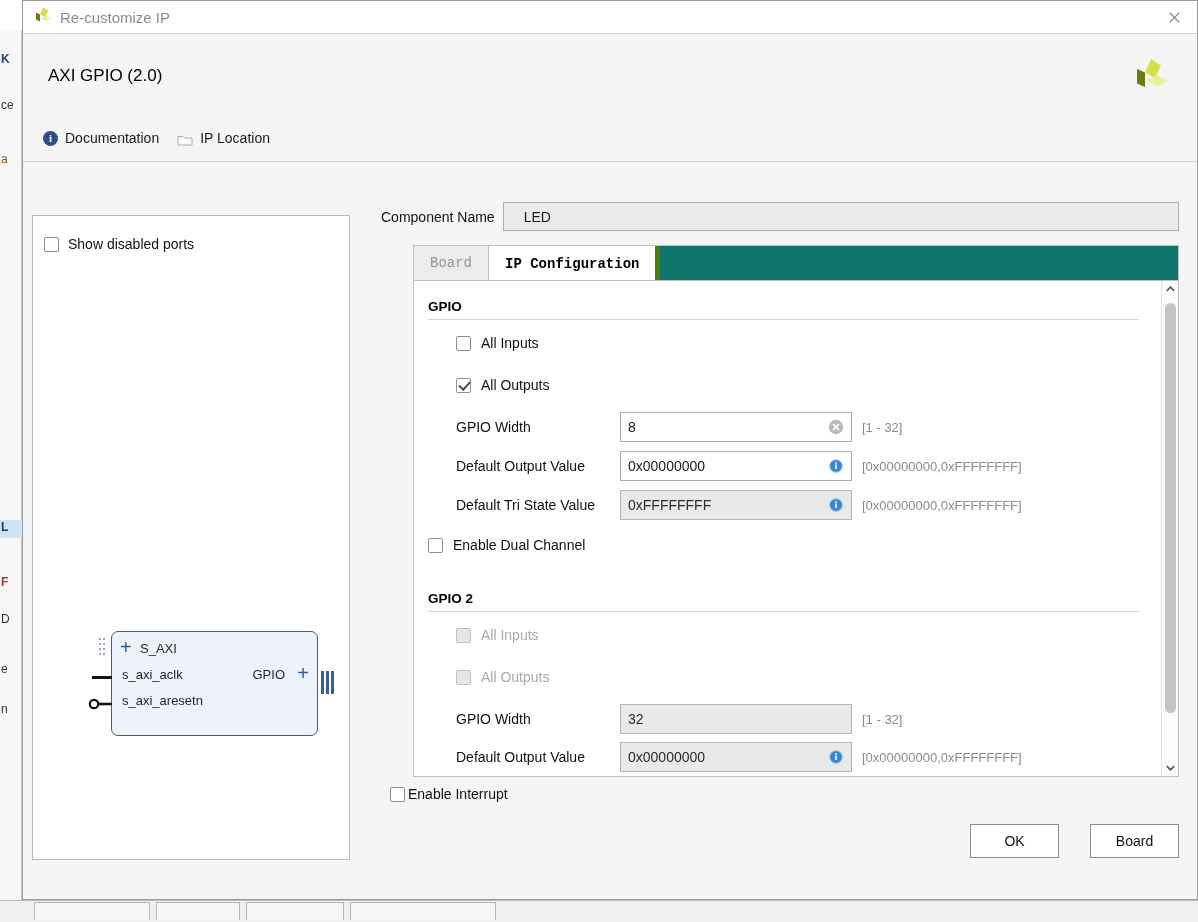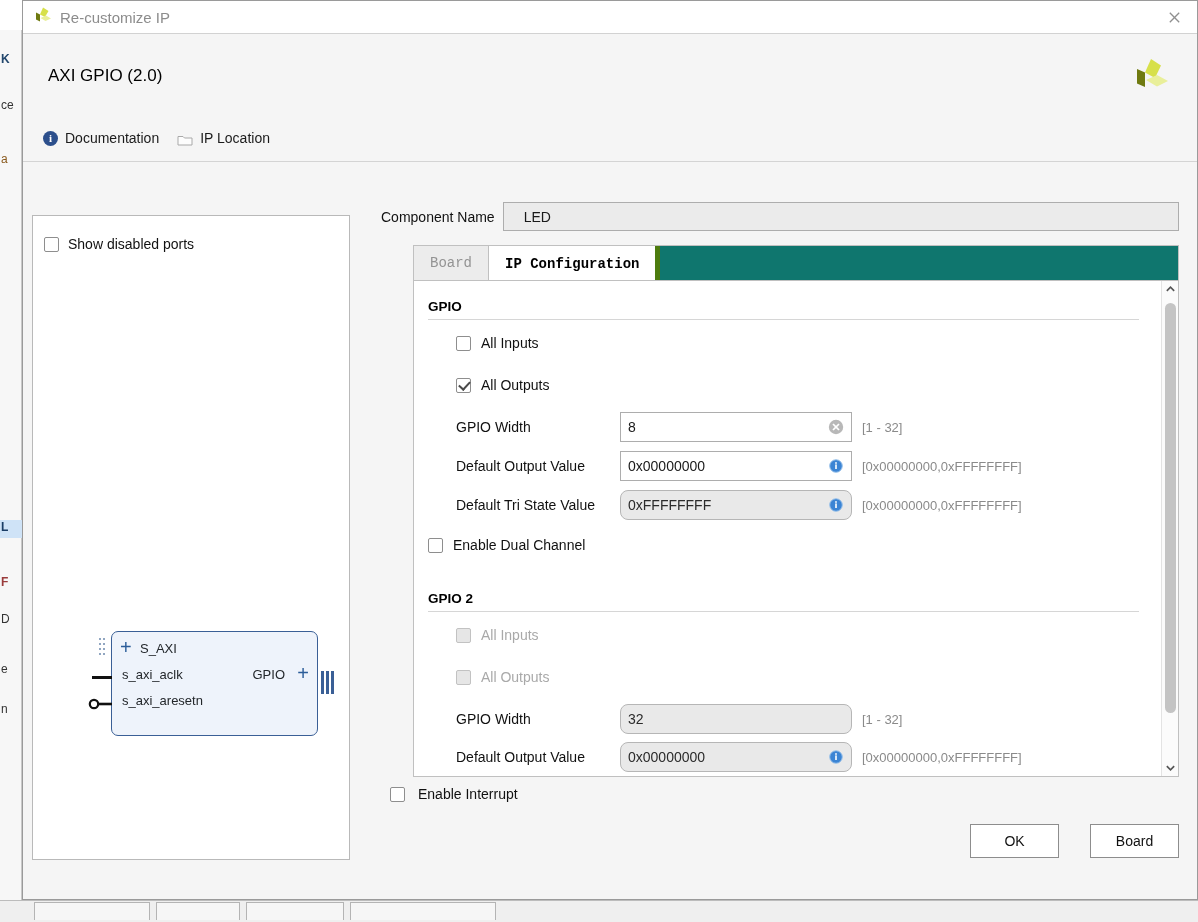--- a/index.html
+++ b/index.html
@@ -223,21 +223,21 @@
   .fld-label {
     position: absolute; left: 28px; top: 50%; transform: translateY(-50%);
     font-size: 14px; color: #111; white-space: nowrap;
   }
   .fld-input {
     position: absolute; left: 192px; width: 232px; height: 30px;
     border: 1px solid #adadad; background: #ffffff;
     display: flex; align-items: center; padding-left: 7px;
     font-size: 14px; color: #1a1a1a;
   }
-  .fld-input.disabled { background: #e9e9e9; color: #2b2b2b; border-color: #b6b6b6; border-radius: 8px; }
+  .fld-input.disabled { background: #e9e9e9; color: #2b2b2b; border-color: #b6b6b6; }
   .fld-hint {
     position: absolute; left: 434px; top: 50%; transform: translateY(-50%);
     font-size: 13px; color: #8a8a8a; white-space: nowrap;
   }
   .clear-ic {
     position: absolute; right: 7px; top: 50%; transform: translateY(-50%);
     width: 16px; height: 16px; cursor: pointer;
   }
   .info-ic {
     position: absolute; right: 8px; top: 50%; transform: translateY(-50%);
@@ -245,21 +245,21 @@
   }
   .cb-row {
     position: absolute; display: flex; align-items: center; gap: 10px; cursor: pointer;
   }
   .cb-row .cbl { font-size: 14px; color: #111; }
   .cb-row .cbl.dim { color: #a9a9a9; }
 
   
   .enable-int {
     position: absolute; left: 9px; bottom: 97px;
-    display: flex; align-items: center; gap: 13px; cursor: pointer;
+    display: flex; align-items: center; gap: 3px; cursor: pointer;
   }
   .btn-row {
     position: absolute; right: 9px; bottom: 41px; display: flex; gap: 31px;
   }
   .btn {
     width: 89px; height: 34px; background: #ffffff; border: 1px solid #8d8d8d;
     font-size: 14px; color: #111; cursor: pointer;
     display: flex; align-items: center; justify-content: center;
   }
 </style>

